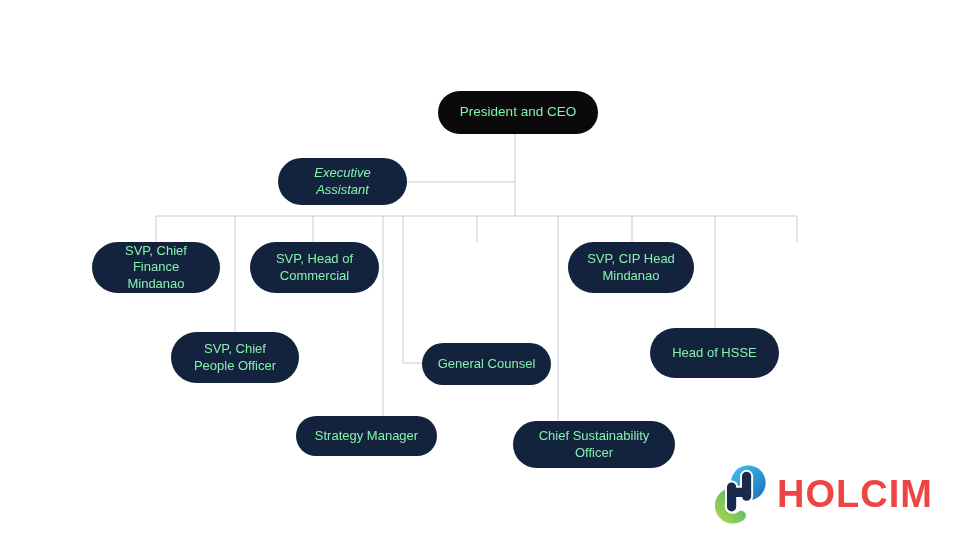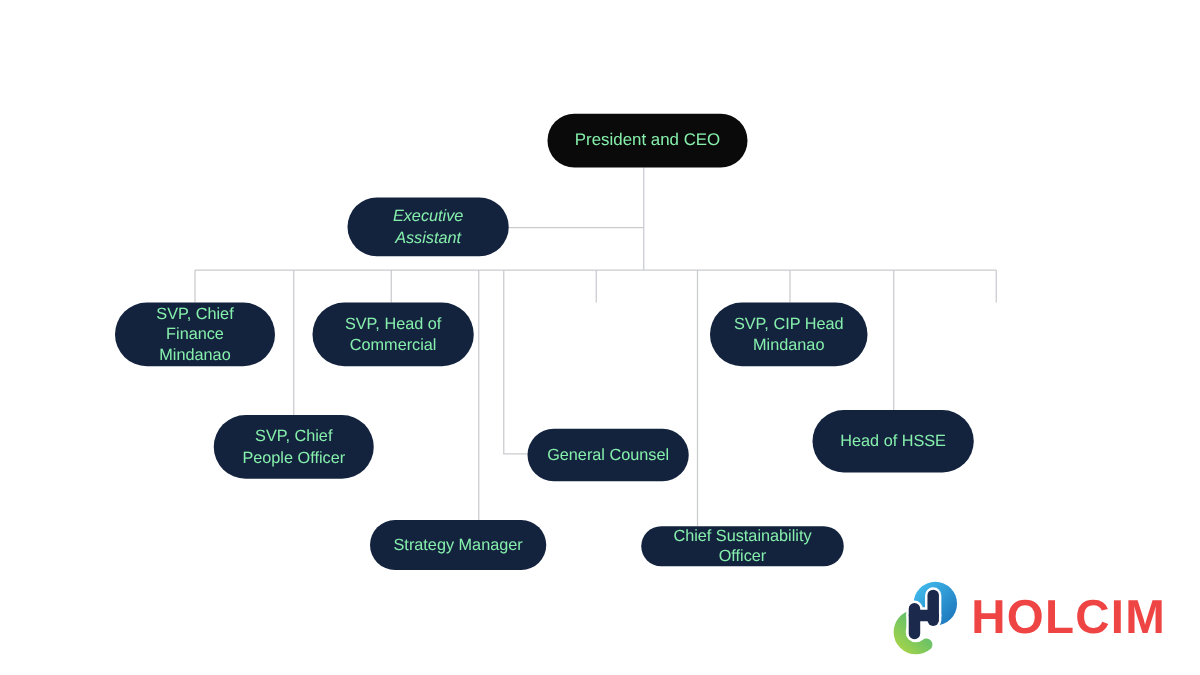--- a/index.html
+++ b/index.html
@@ -19,21 +19,21 @@
   .n-ea  {left:278px;top:158px;width:129px;height:47px;font-style:italic;}
   .n-fin {left:92px; top:242px;width:128px;height:51px;}
   .n-com {left:250px;top:242px;width:129px;height:51px;align-items:center;}
   .n-sup {left:410px;top:242px;width:127px;height:50px;}
   .n-min {left:568px;top:242px;width:126px;height:51px;}
   .n-luz {left:724px;top:242px;width:129px;height:49px;}
   .n-peo {left:171px;top:332px;width:128px;height:51px;}
   .n-gc  {left:422px;top:343px;width:129px;height:42px;}
   .n-hsse{left:650px;top:328px;width:129px;height:50px;}
   .n-str {left:296px;top:416px;width:141px;height:40px;}
-  .n-cso {left:513px;top:421px;width:162px;height:32px;}
+  .n-cso {left:513px;top:421px;width:162px;height:47px;}
 
   .logo{position:absolute;left:712px;top:462px;display:flex;align-items:center;gap:7px;}
   .logo .wordmark{
     font-size:38px;font-weight:bold;color:#ef4444;letter-spacing:1px;
     font-family:"Liberation Sans", sans-serif;
   }
 </style>
 </head>
 <body>
 

